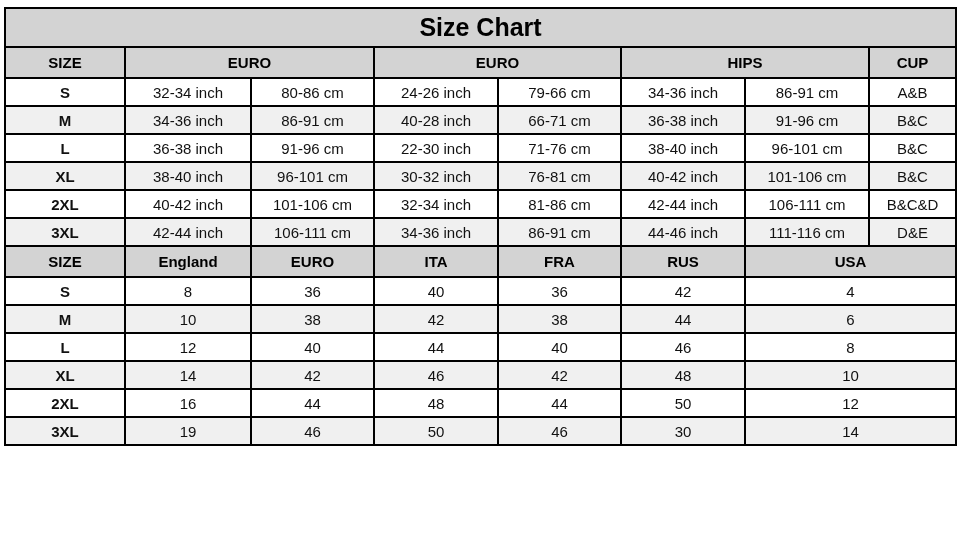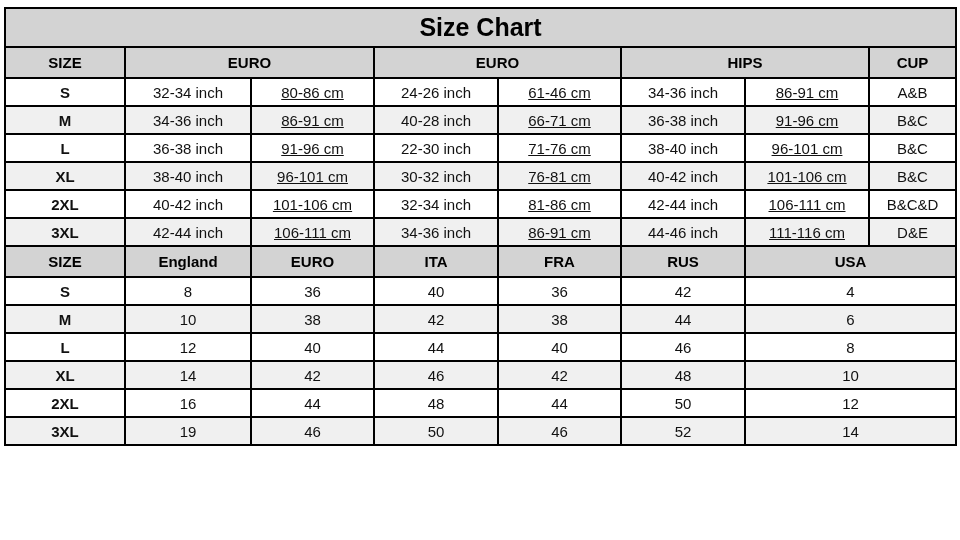--- a/index.html
+++ b/index.html
@@ -25,21 +25,21 @@
     border: 2px solid #000000;
     text-align: center;
     vertical-align: middle;
     font-size: 15px;
     padding: 0 2px;
     overflow: hidden;
     white-space: nowrap;
     color: #111111;
     background: #ffffff;
   }
-  td.thin-l { border-left-width: 1px; text-decoration: underline; }
+  td.thin-l { border-left-width: 1px; }
   tr.row-title td {
     background: #d3d3d3;
     font-weight: bold;
     font-size: 25px;
     color: #000000;
     height: 37px;
   }
   tr.row-header td {
     background: #d3d3d3;
     font-weight: bold;
@@ -77,21 +77,21 @@
       <td colspan="2">EURO</td>
       <td colspan="2">HIPS</td>
       <td>CUP</td>
     </tr>
 
     <tr class="row-data">
       <td class="size-col">S</td>
       <td>32-34 inch</td>
       <td class="thin-l">80-86 cm</td>
       <td>24-26 inch</td>
-      <td class="thin-l">61-46 cm</td>
+      <td class="thin-l">79-66 cm</td>
       <td>34-36 inch</td>
       <td class="thin-l">86-91 cm</td>
       <td>A&amp;B</td>
     </tr>
     <tr class="row-data stripe">
       <td class="size-col">M</td>
       <td>34-36 inch</td>
       <td class="thin-l">86-91 cm</td>
       <td>40-28 inch</td>
       <td class="thin-l">66-71 cm</td>
@@ -194,18 +194,18 @@
       <td>44</td>
       <td>50</td>
       <td colspan="2">12</td>
     </tr>
     <tr class="row-data stripe">
       <td class="size-col">3XL</td>
       <td>19</td>
       <td>46</td>
       <td>50</td>
       <td>46</td>
-      <td>52</td>
+      <td>30</td>
       <td colspan="2">14</td>
     </tr>
   </tbody>
     </table>
 </div>
 
 </body></html>

